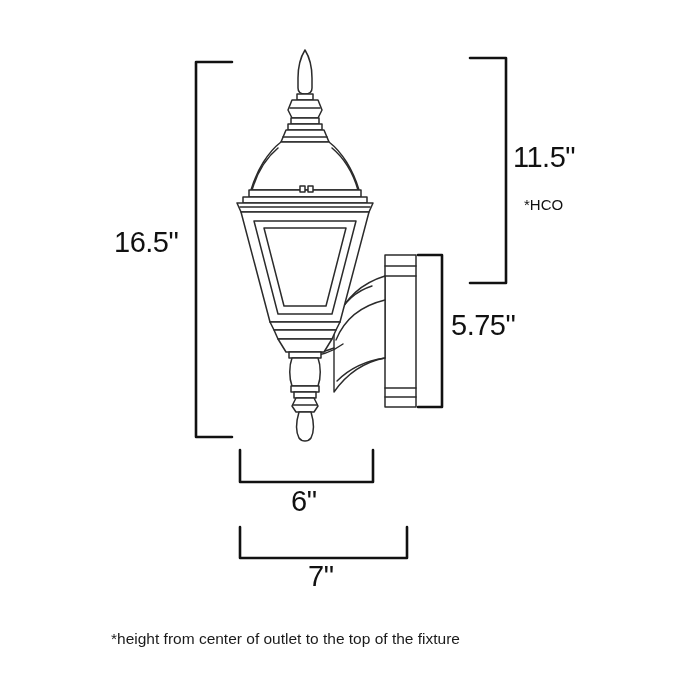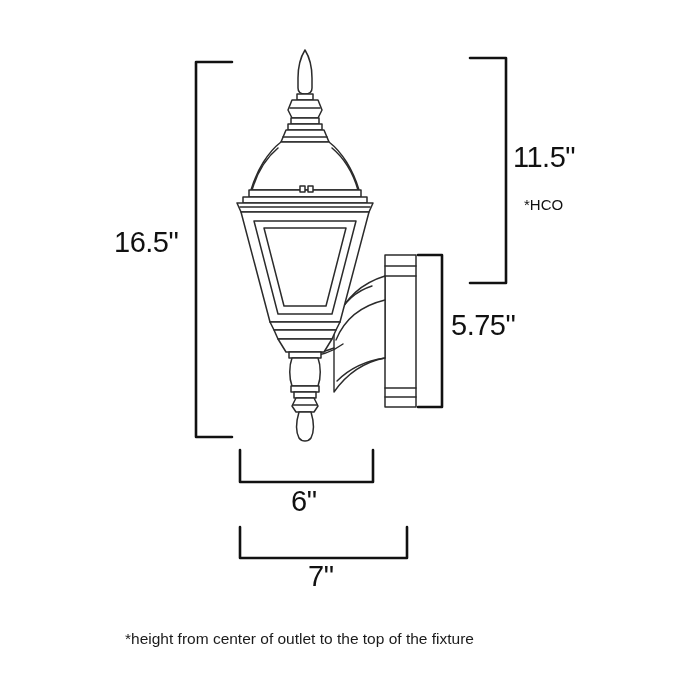--- a/index.html
+++ b/index.html
@@ -51,21 +51,21 @@
     color: #1a1a1a;
     white-space: nowrap;
     letter-spacing: 0px;
   }
   #label-height-overall { left: 114px; top: 228px; }
   #label-height-hco    { left: 513px; top: 143px; }
   #label-hco-note      { left: 524px; top: 181px; margin-top: 16px; }
   #label-depth         { left: 451px; top: 311px; }
   #label-width-shade   { left: 291px; top: 487px; }
   #label-width-plate   { left: 308px; top: 562px; }
-  #footnote-text       { left: 125px; top: 630px; }
+  #footnote-text       { left: 111px; top: 630px; }
 </style>
 </head>
 <body>
 
 <div id="spec-drawing">
 
   <svg id="drawing-canvas" viewBox="0 0 700 700">
     <g fill="none" stroke="#2b2b2b" stroke-width="1.6" stroke-linejoin="round" stroke-linecap="round">
 
       <g stroke="#111111" stroke-width="2.6">

